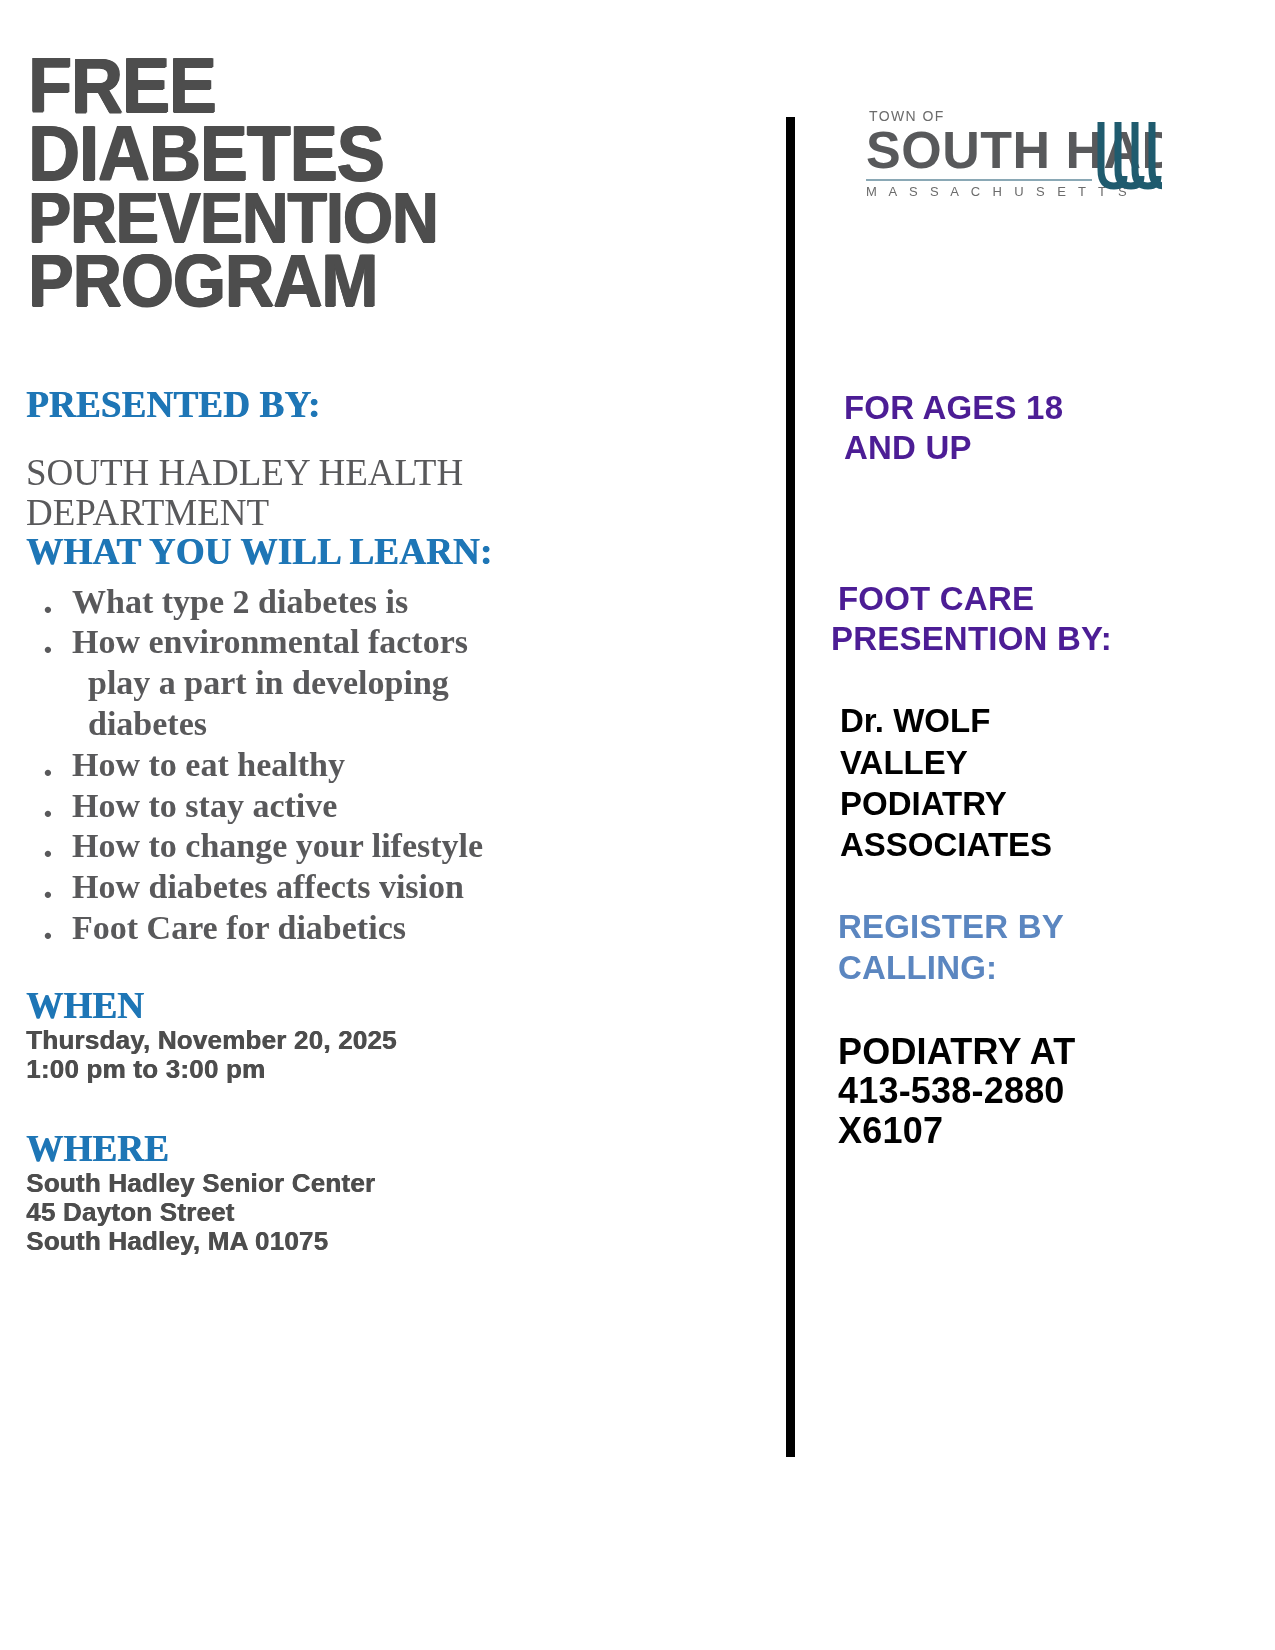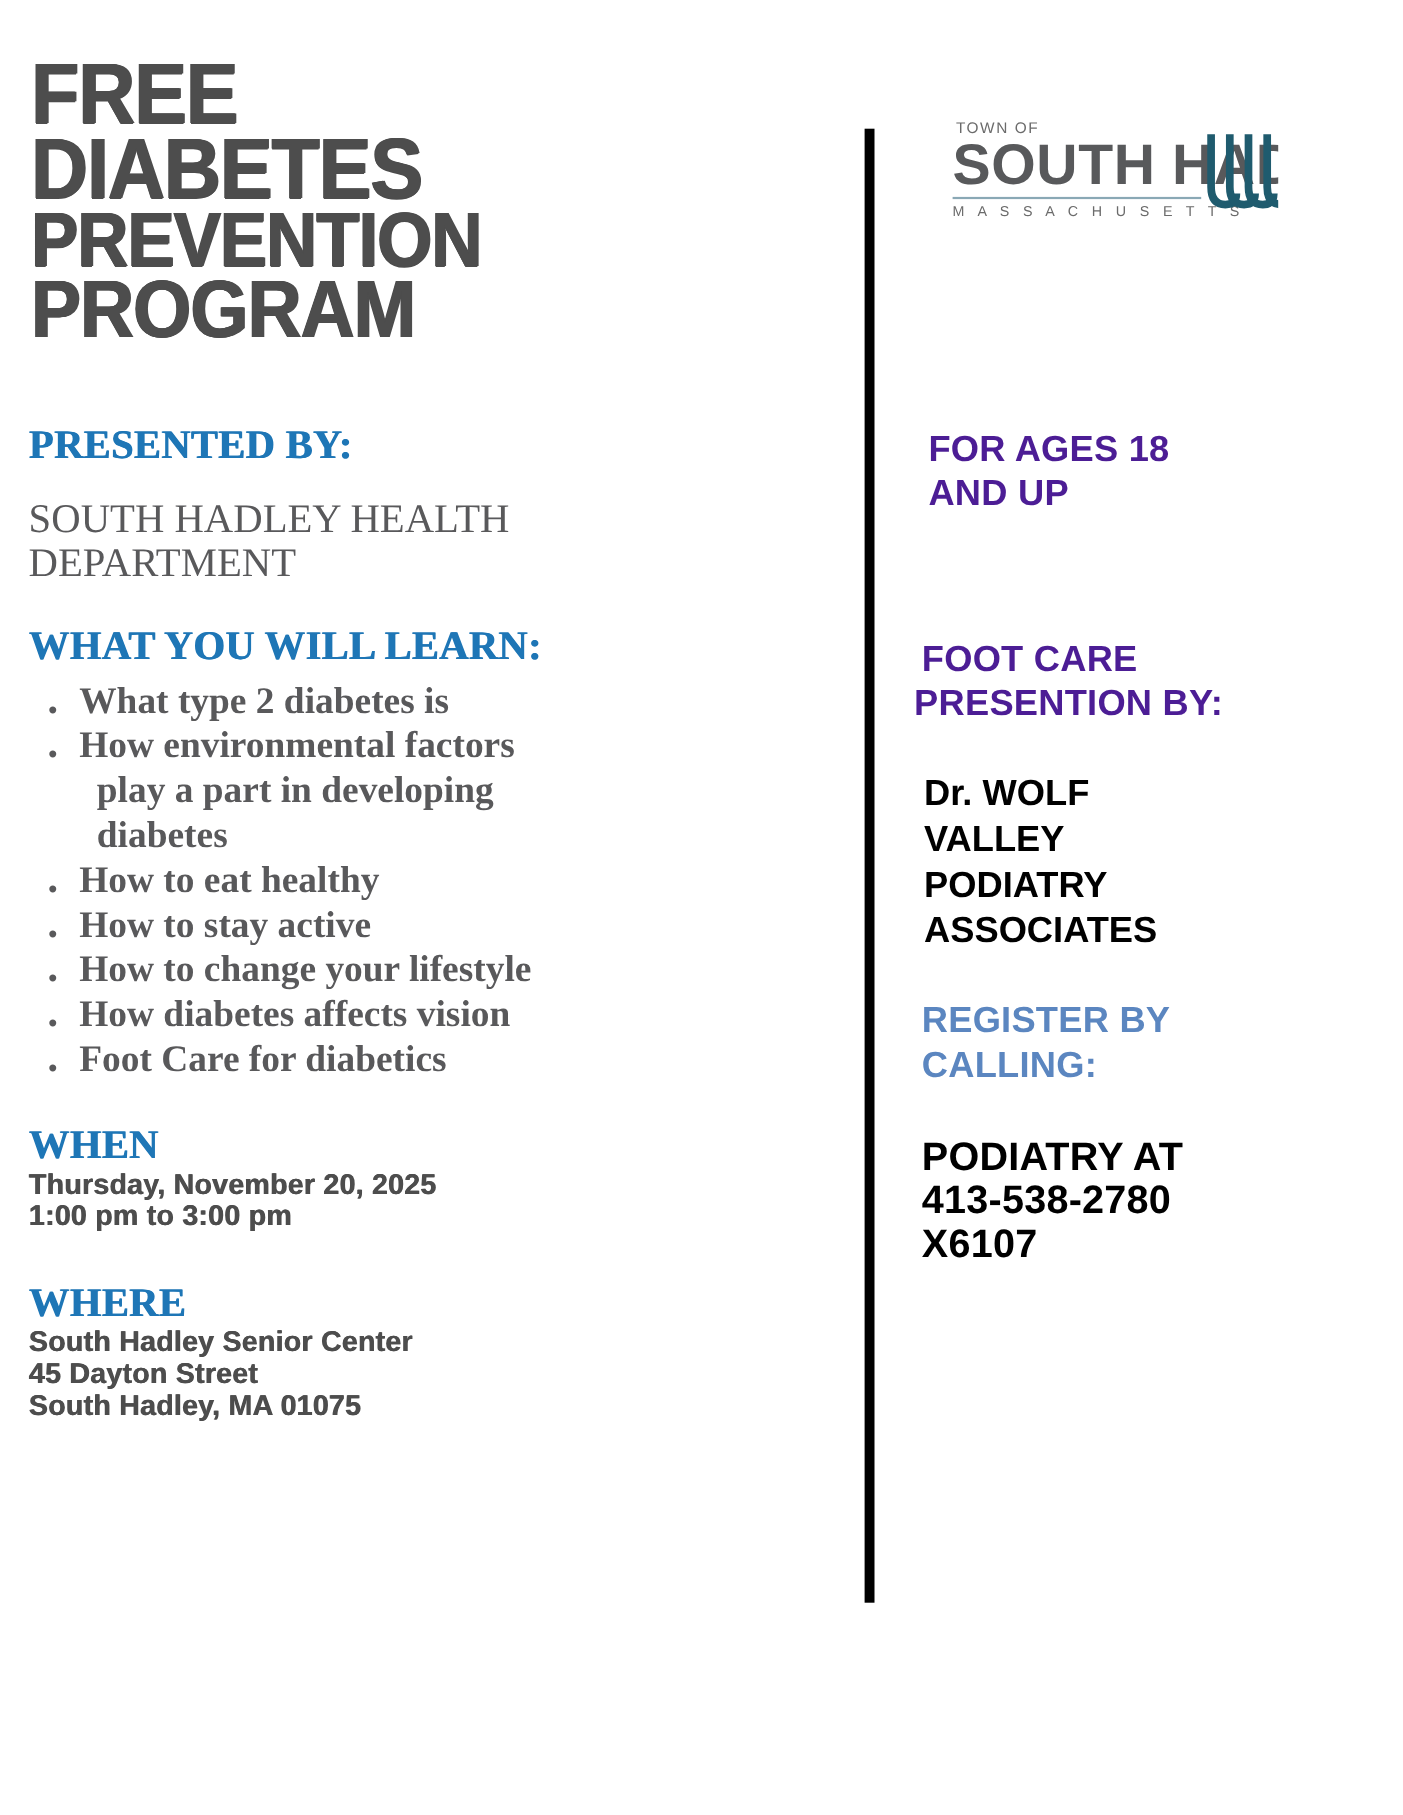--- a/index.html
+++ b/index.html
@@ -121,21 +121,21 @@
     line-height: 1.05;
     text-shadow: 0.7px 0 0 #1e76b6;
   }
   .serif-gray {
     font-family: "Liberation Serif", "DejaVu Serif", serif;
     font-size: 37px;
     color: #59595b;
     line-height: 1.08;
     margin-top: 28px;
   }
-  .learn-heading { margin-top: 36px; }
+  .learn-heading { }
 
   ul.learn-list {
     list-style: none;
     margin: 10px 0 0 0;
     padding: 0;
   }
   ul.learn-list li {
     position: relative;
     font-family: "Liberation Serif", "DejaVu Serif", serif;
     font-weight: bold;
@@ -305,19 +305,19 @@
       <div class="black-wide nowrap">ASSOCIATES</div>
     </div>
 
     <div class="register-block">
       <div class="hd-blue-soft nowrap">REGISTER BY</div>
       <div class="hd-blue-soft nowrap">CALLING:</div>
     </div>
 
     <div class="contact-block">
       <div class="black-narrow nowrap">PODIATRY AT</div>
-      <div class="black-narrow nowrap">413-538-2780</div>
+      <div class="black-narrow nowrap">413-538-2880</div>
       <div class="black-narrow nowrap">X6107</div>
     </div>
 
   </div>
 
 </div>
 
 </body></html>

